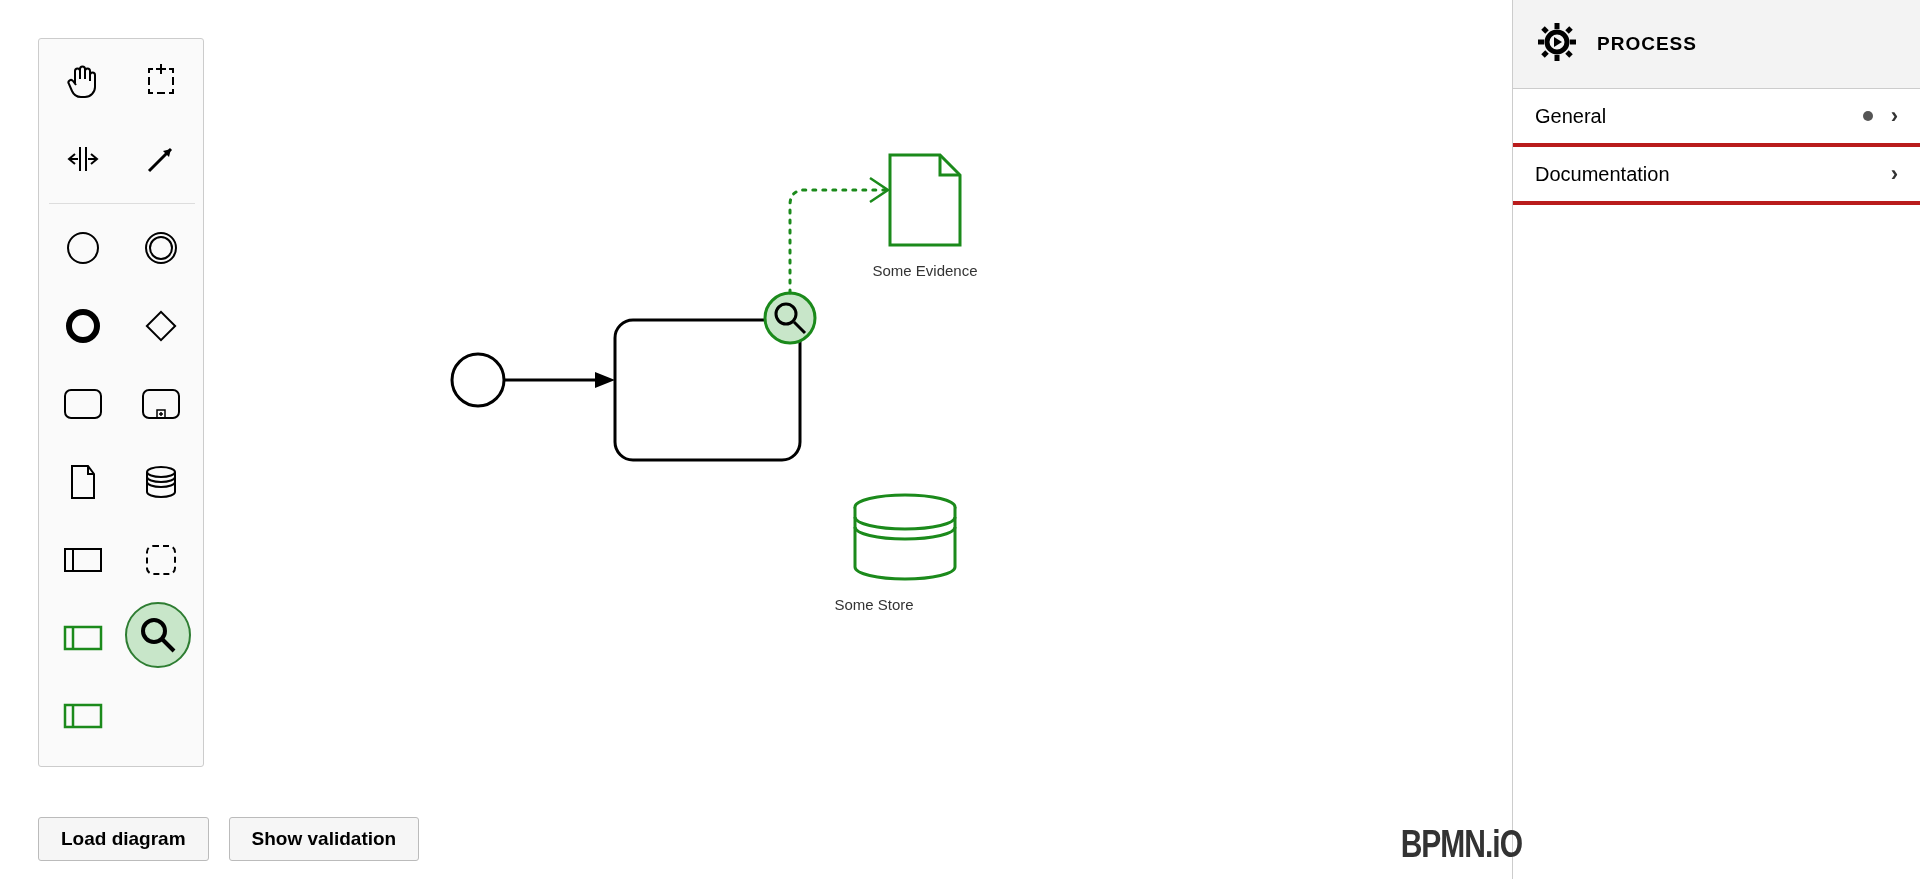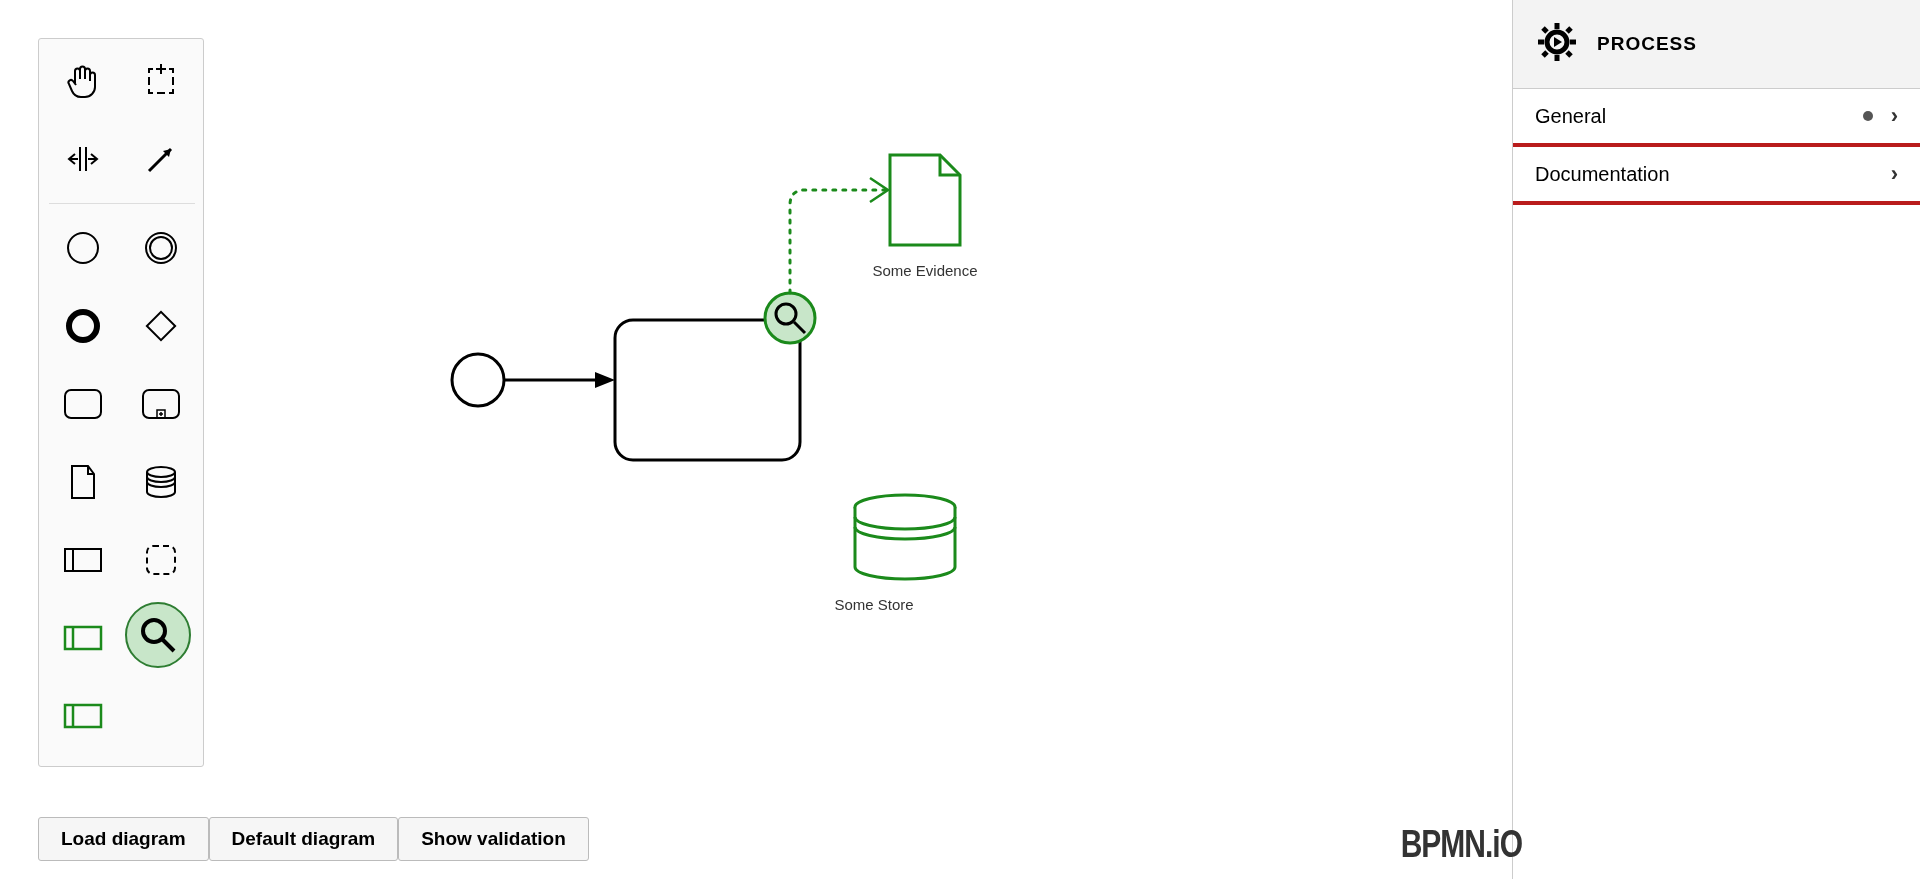--- a/index.html
+++ b/index.html
@@ -61,21 +61,21 @@
     padding: 14px 22px; border-bottom: 4px solid #b91c1c;
     font-size: 20px; cursor: pointer;
   }
   .props-row .right { display:flex; align-items:center; gap: 18px; }
   .dot { width: 10px; height: 10px; border-radius: 50%; background: #555; }
   .chev { font-size: 22px; color: #333; font-weight: bold; }
 
   
   .footer {
     position: absolute; left: 38px; bottom: 18px;
-    display: flex; 
+    display: flex; gap: 20px;
   }
   .btn {
     border: 1px solid #bbb; background: #f6f6f6;
     padding: 10px 22px; font-size: 19px; font-weight: bold;
     cursor: pointer; border-radius: 3px;
   }
 
   
   .logo {
     position: absolute; right: 398px; bottom: 18px;
@@ -285,17 +285,16 @@
   <div class="props-row">
     <span>Documentation</span>
     <span class="right">
       <span class="chev">›</span>
     </span>
   </div>
 </div>
 
 <div class="footer">
   <button class="btn">Load diagram</button>
-  <button class="btn">Default diagram</button>
   <button class="btn">Show validation</button>
 </div>
 
 <div class="logo">BPMN.iO</div>
 
 </body></html>

